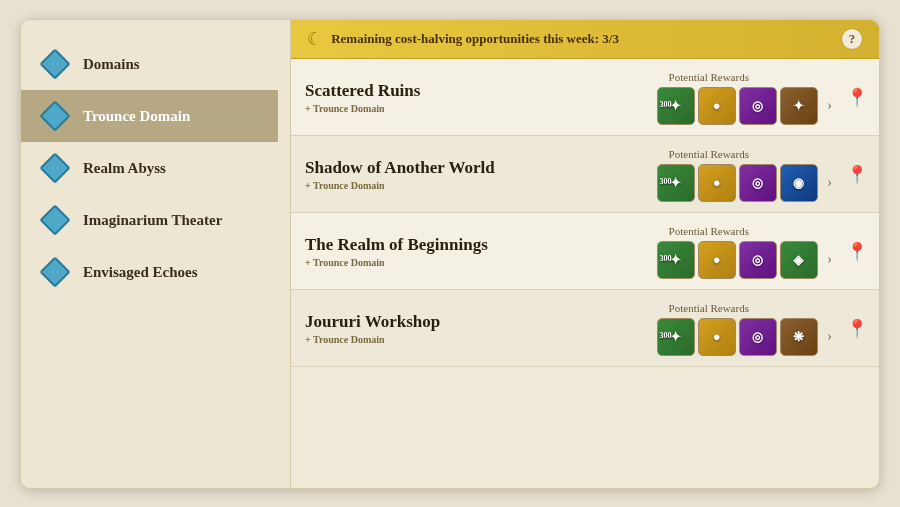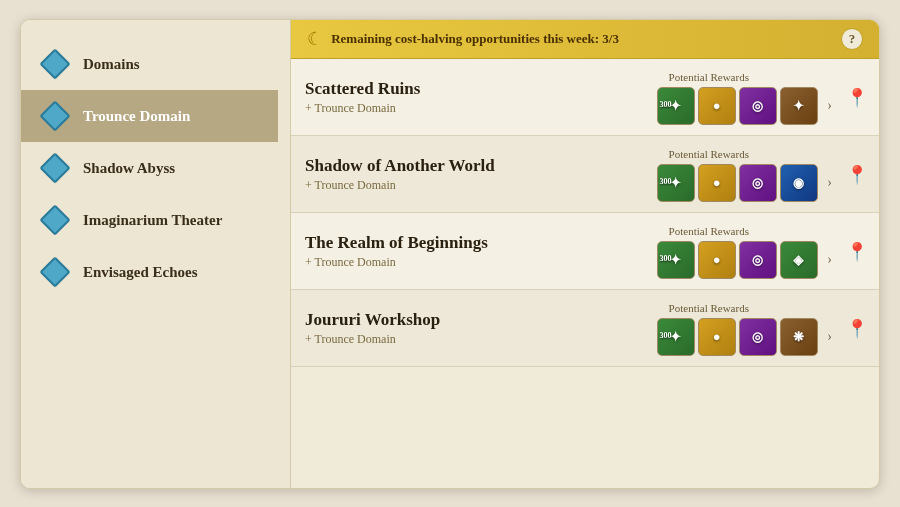--- a/index.html
+++ b/index.html
@@ -156,22 +156,23 @@
     }
 
     .list-item-title {
       font-size: 17px;
       font-weight: 700;
       color: #2a2010;
       margin-bottom: 2px;
     }
 
     .list-item-sub {
-      font-size: 12px;
+      font-size: 10px;
       color: #7a6a40;
+      font-weight: bold;
     }
 
     .list-item-rewards {
       display: flex;
       flex-direction: column;
       align-items: flex-start;
       margin-left: 12px;
     }
 
     .rewards-label {
@@ -267,21 +268,21 @@
       <div class="sidebar-item active">
         <div class="sidebar-item-icon">
           <div class="diamond-icon"></div>
         </div>
         <span class="sidebar-item-label">Trounce Domain</span>
       </div>
       <div class="sidebar-item">
         <div class="sidebar-item-icon">
           <div class="diamond-icon"></div>
         </div>
-        <span class="sidebar-item-label">Shadow Abyss</span>
+        <span class="sidebar-item-label">Realm Abyss</span>
       </div>
       <div class="sidebar-item">
         <div class="sidebar-item-icon">
           <div class="diamond-icon"></div>
         </div>
         <span class="sidebar-item-label">Imaginarium Theater</span>
       </div>
       <div class="sidebar-item">
         <div class="sidebar-item-icon">
           <div class="diamond-icon"></div>

